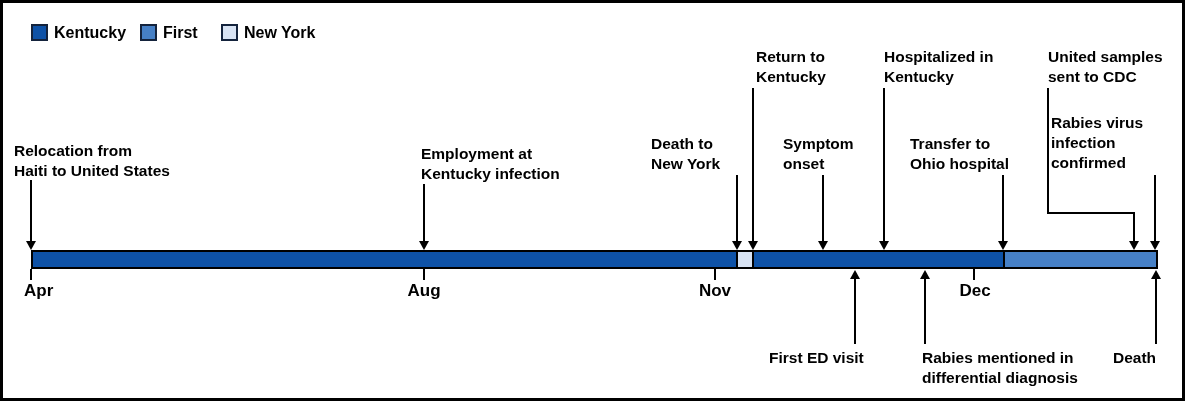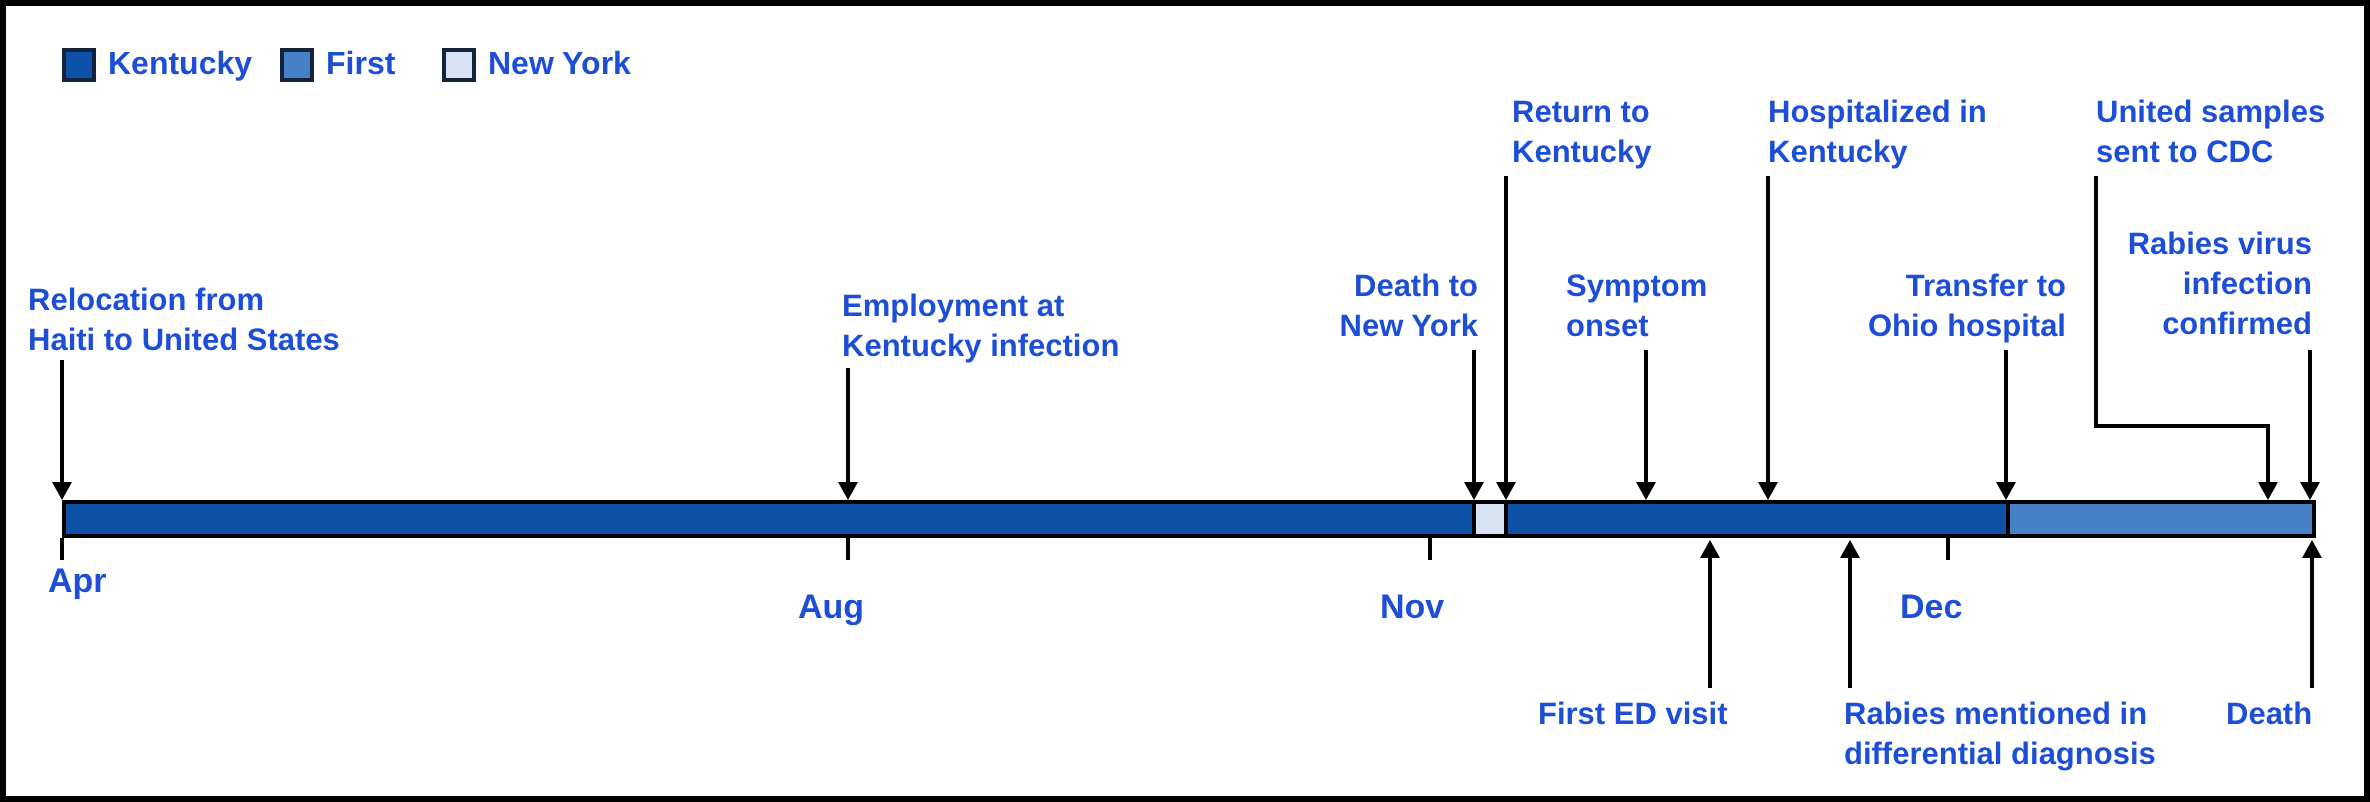--- a/index.html
+++ b/index.html
@@ -1,31 +1,31 @@
 <!DOCTYPE html>
 <html><head>
 <meta charset="utf-8">
 <style>
   html,body { margin:0; padding:0; background:#fff; }
   body { font-family:"Liberation Sans","DejaVu Sans",sans-serif; }
   .figure {
     position:relative; width:1185px; height:401px; background:#ffffff;
     border:3px solid #000; box-sizing:border-box; overflow:hidden;
-    color:#1d4ed8;
+    color:#000000;
   }
   
   .legend-swatch { position:absolute; top:21px; width:13px; height:13px; border:2px solid #14233c; }
   .sw-ky { left:28px;  background:#0e52a7; }
   .sw-oh { left:137px; background:#4680c6; }
   .sw-ny { left:218px; background:#d8e3f3; }
   .legend-label { position:absolute; top:20px; font-size:16px; font-weight:700; line-height:19px; white-space:nowrap; }
   .ll-ky { left:51px; } .ll-oh { left:160px; } .ll-ny { left:241px; }
   
   .ann { position:absolute; font-size:15.5px; font-weight:700; line-height:20px; white-space:pre-line; }
-  .ta-r { text-align:right; }
+  .ta-r { }
   .ann-relocation   { left:11px;  top:138px; }
   .ann-employment   { left:418px; top:141px; }
   .ann-travel-ny    { left:648px; top:131px; width:88px; }
   .ann-return-ky    { left:753px; top:44px; }
   .ann-symptom      { left:780px; top:131px; }
   .ann-hospitalized { left:881px; top:44px; }
   .ann-transfer     { left:907px; top:131px; width:123px; }
   .ann-samples      { left:1045px; top:44px; }
   .ann-confirmed    { left:1048px; top:110px; width:105px; }
   .ann-first-ed     { left:766px;  top:345px; }
@@ -44,21 +44,21 @@
   .bar { position:absolute; left:28px; top:247px; width:1127px; height:19px;
          border:2px solid #000; box-sizing:border-box; display:flex; }
   .seg { height:100%; box-sizing:border-box; }
   .seg-ky1 { width:703px; background:#0e52a7; }
   .seg-ny  { width:18px;  background:#d8e3f3; border-left:2px solid #000; border-right:2px solid #000; }
   .seg-ky2 { width:249px; background:#0e52a7; }
   .seg-oh  { flex:1; background:#4680c6; border-left:2px solid #000; }
   
   .tick { position:absolute; top:266px; width:2px; height:11px; background:#000; }
   .month { position:absolute; top:278px; font-size:17px; font-weight:700; }
-  .month-c { width:50px; text-align:left;margin-top:13px; }
+  .month-c { width:50px; text-align:center; }
 </style>
 </head>
 <body>
 
 <div class="figure">
 
   <div>
     <span class="legend-swatch sw-ky"></span>
     <span class="legend-label ll-ky">Kentucky</span>
     <span class="legend-swatch sw-oh"></span>

